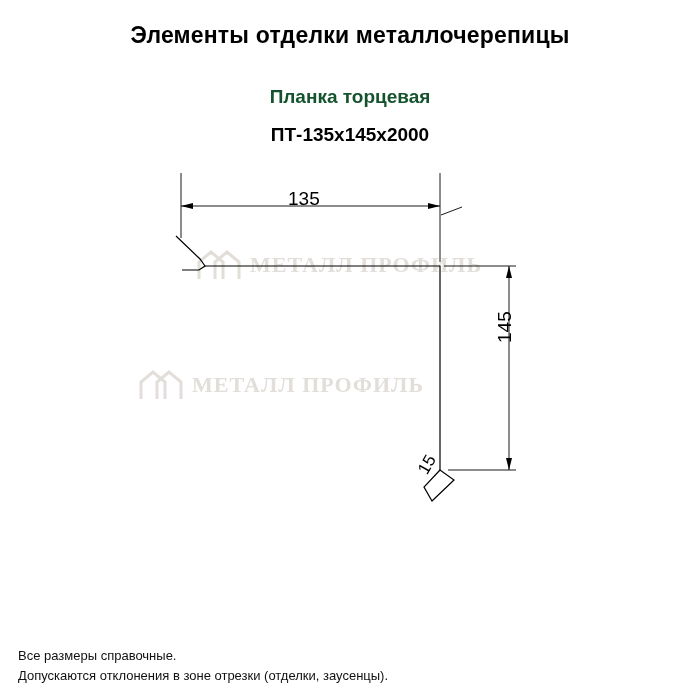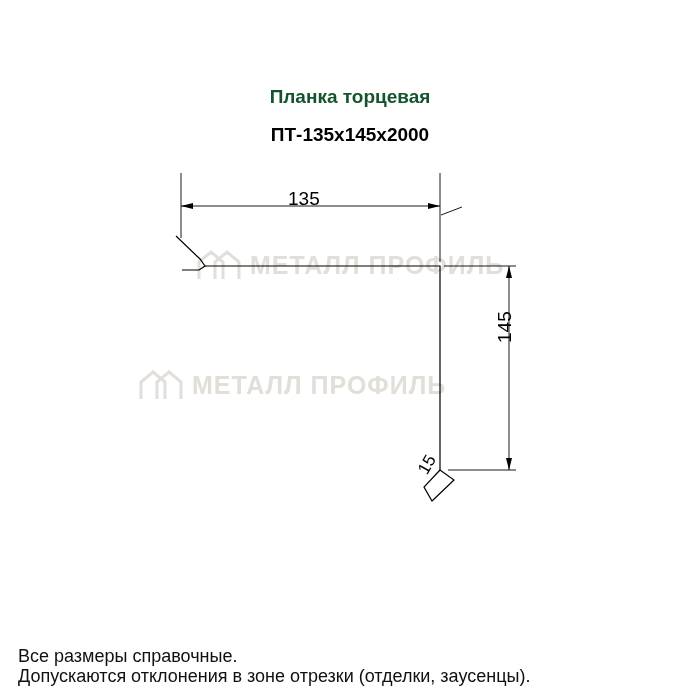--- a/index.html
+++ b/index.html
@@ -59,37 +59,37 @@
     height: 700px;
   }
   .watermark {
     position: absolute;
     pointer-events: none;
     user-select: none;
   }
   .wm1 { top: 248px; left: 196px; }
   .wm2 { top: 368px; left: 138px; }
   .wm-text {
-    font-size: 25px;
+    font-size: 22px;
     font-weight: bold;
     color: #e2ded9;
     letter-spacing: 1px;
-    font-family: Liberation Sans, sans-serif;
+    font-family: Liberation Serif, serif;
     white-space: nowrap;
   }
   .wm-row {
     display: flex;
     align-items: center;
     gap: 8px;
   }
   .footer {
     position: absolute;
     left: 18px;
     bottom: 14px;
-    font-size: 18px;
+    font-size: 13px;
     line-height: 20px;
     color: #111;
   }
   .dim-label {
     position: absolute;
     font-size: 19px;
     color: #000;
     font-family: "Liberation Sans", sans-serif;
   }
   .lbl-135 { top: 188px; left: 288px; }
@@ -114,20 +114,21 @@
     line-height: 19px;
     color: #000;
     text-align: left;
   }
 </style>
 </head>
 <body>
 
 <div class="page">
 
+  <div class="title-main">Элементы отделки металлочерепицы</div>
   <div class="title-sub">Планка торцевая</div>
   <div class="title-code">ПТ-135х145х2000</div>
 
   <div class="watermark wm1">
     <div class="wm-row">
       <svg width="46" height="34" viewBox="0 0 46 34">
         <g fill="none" stroke="#e2ded9" stroke-width="3">
           <path d="M3 31 V14 L15 4 L27 14 V31"></path>
           <path d="M19 31 V14 L31 4 L43 14 V31"></path>
         </g>

